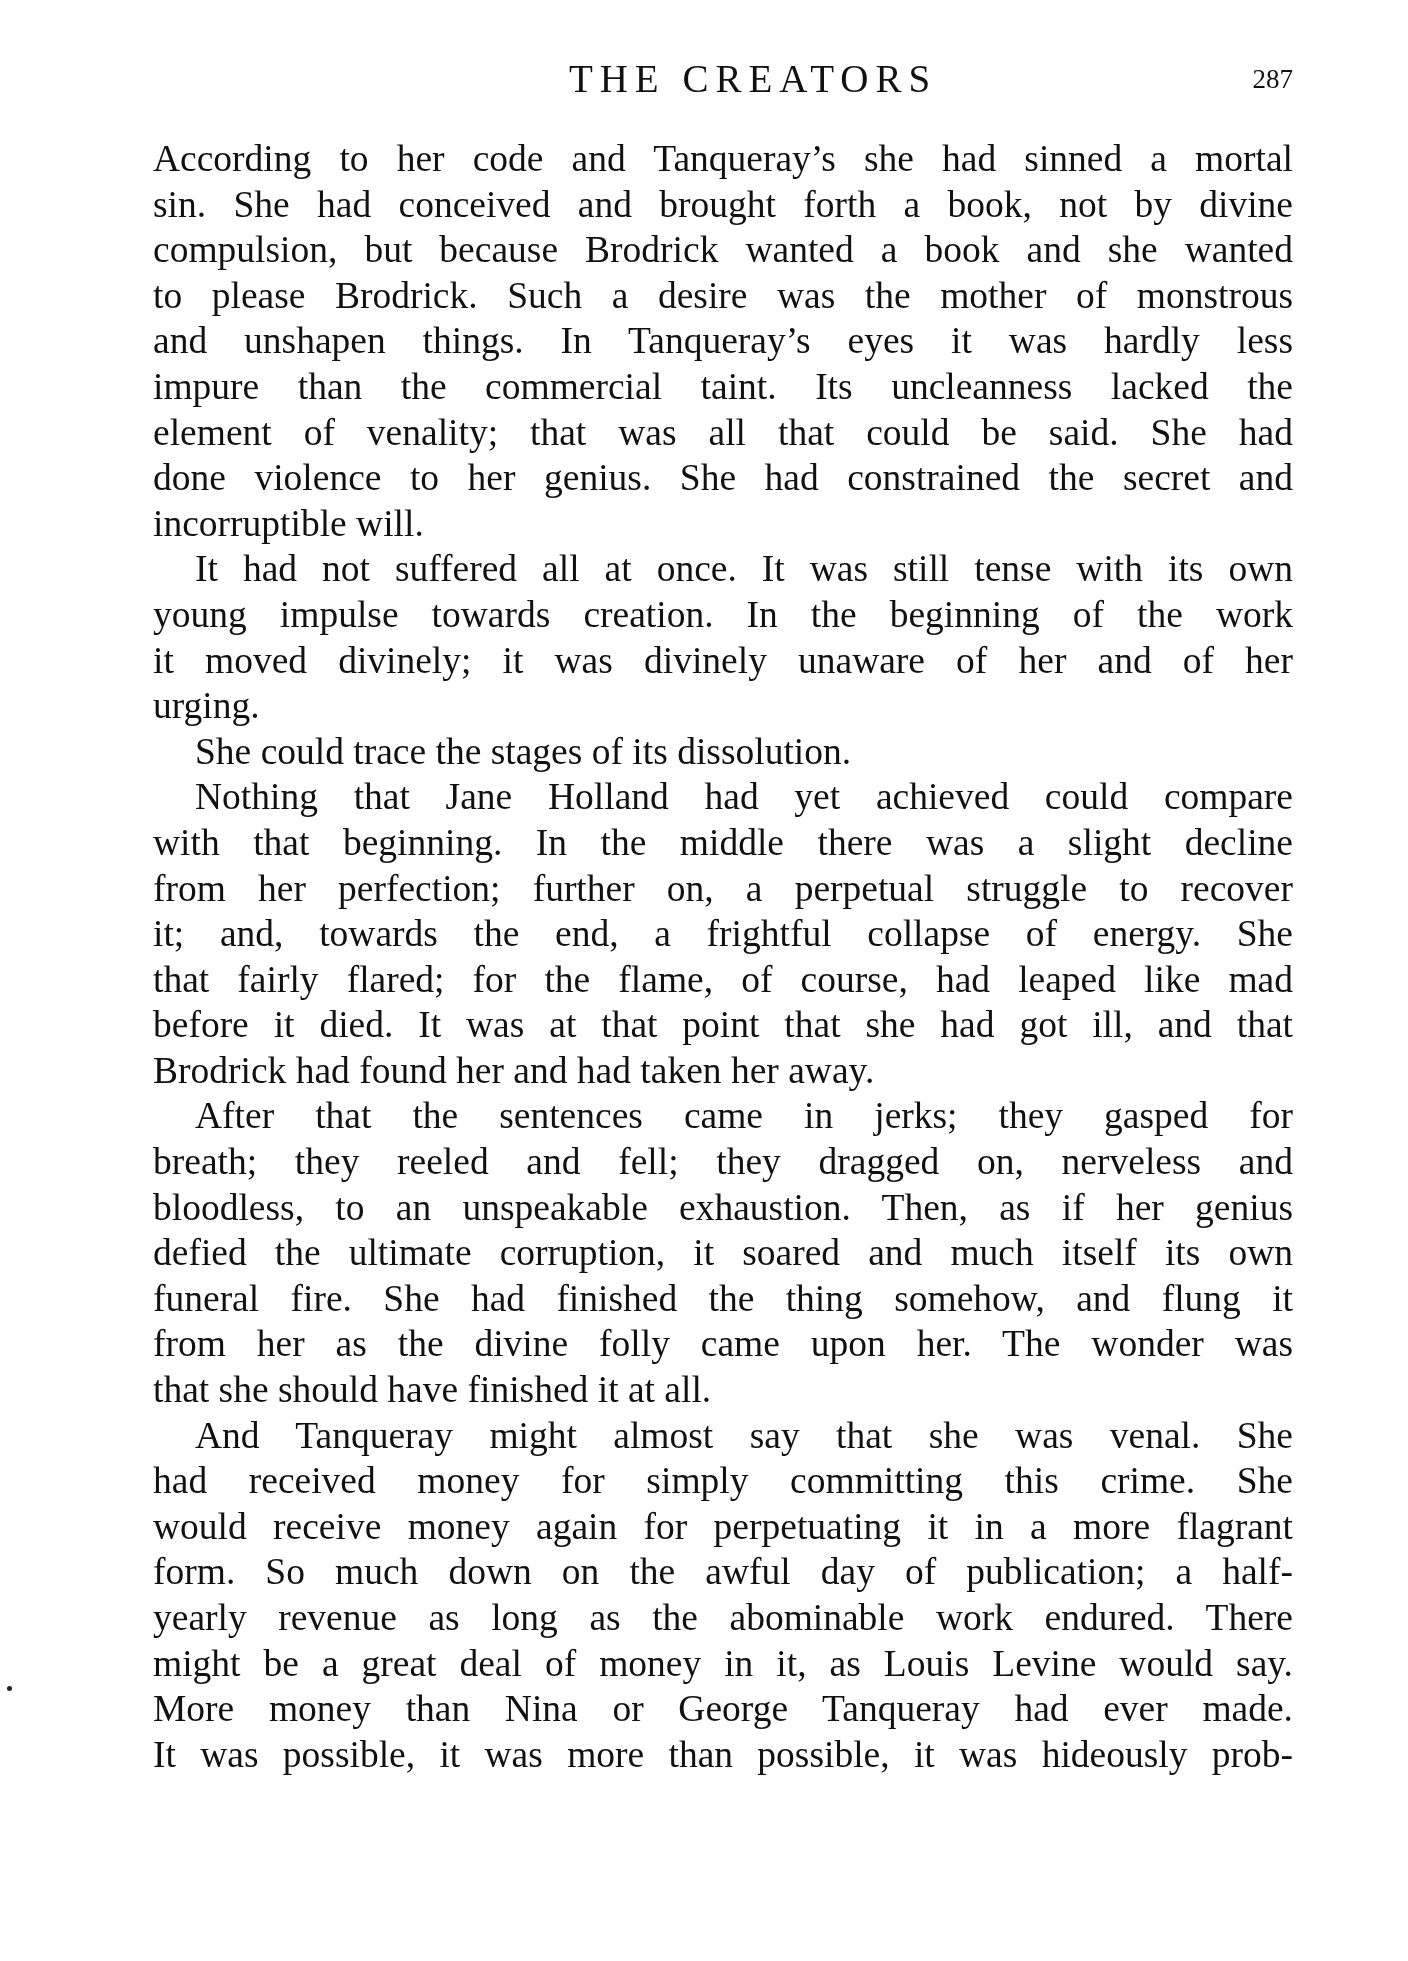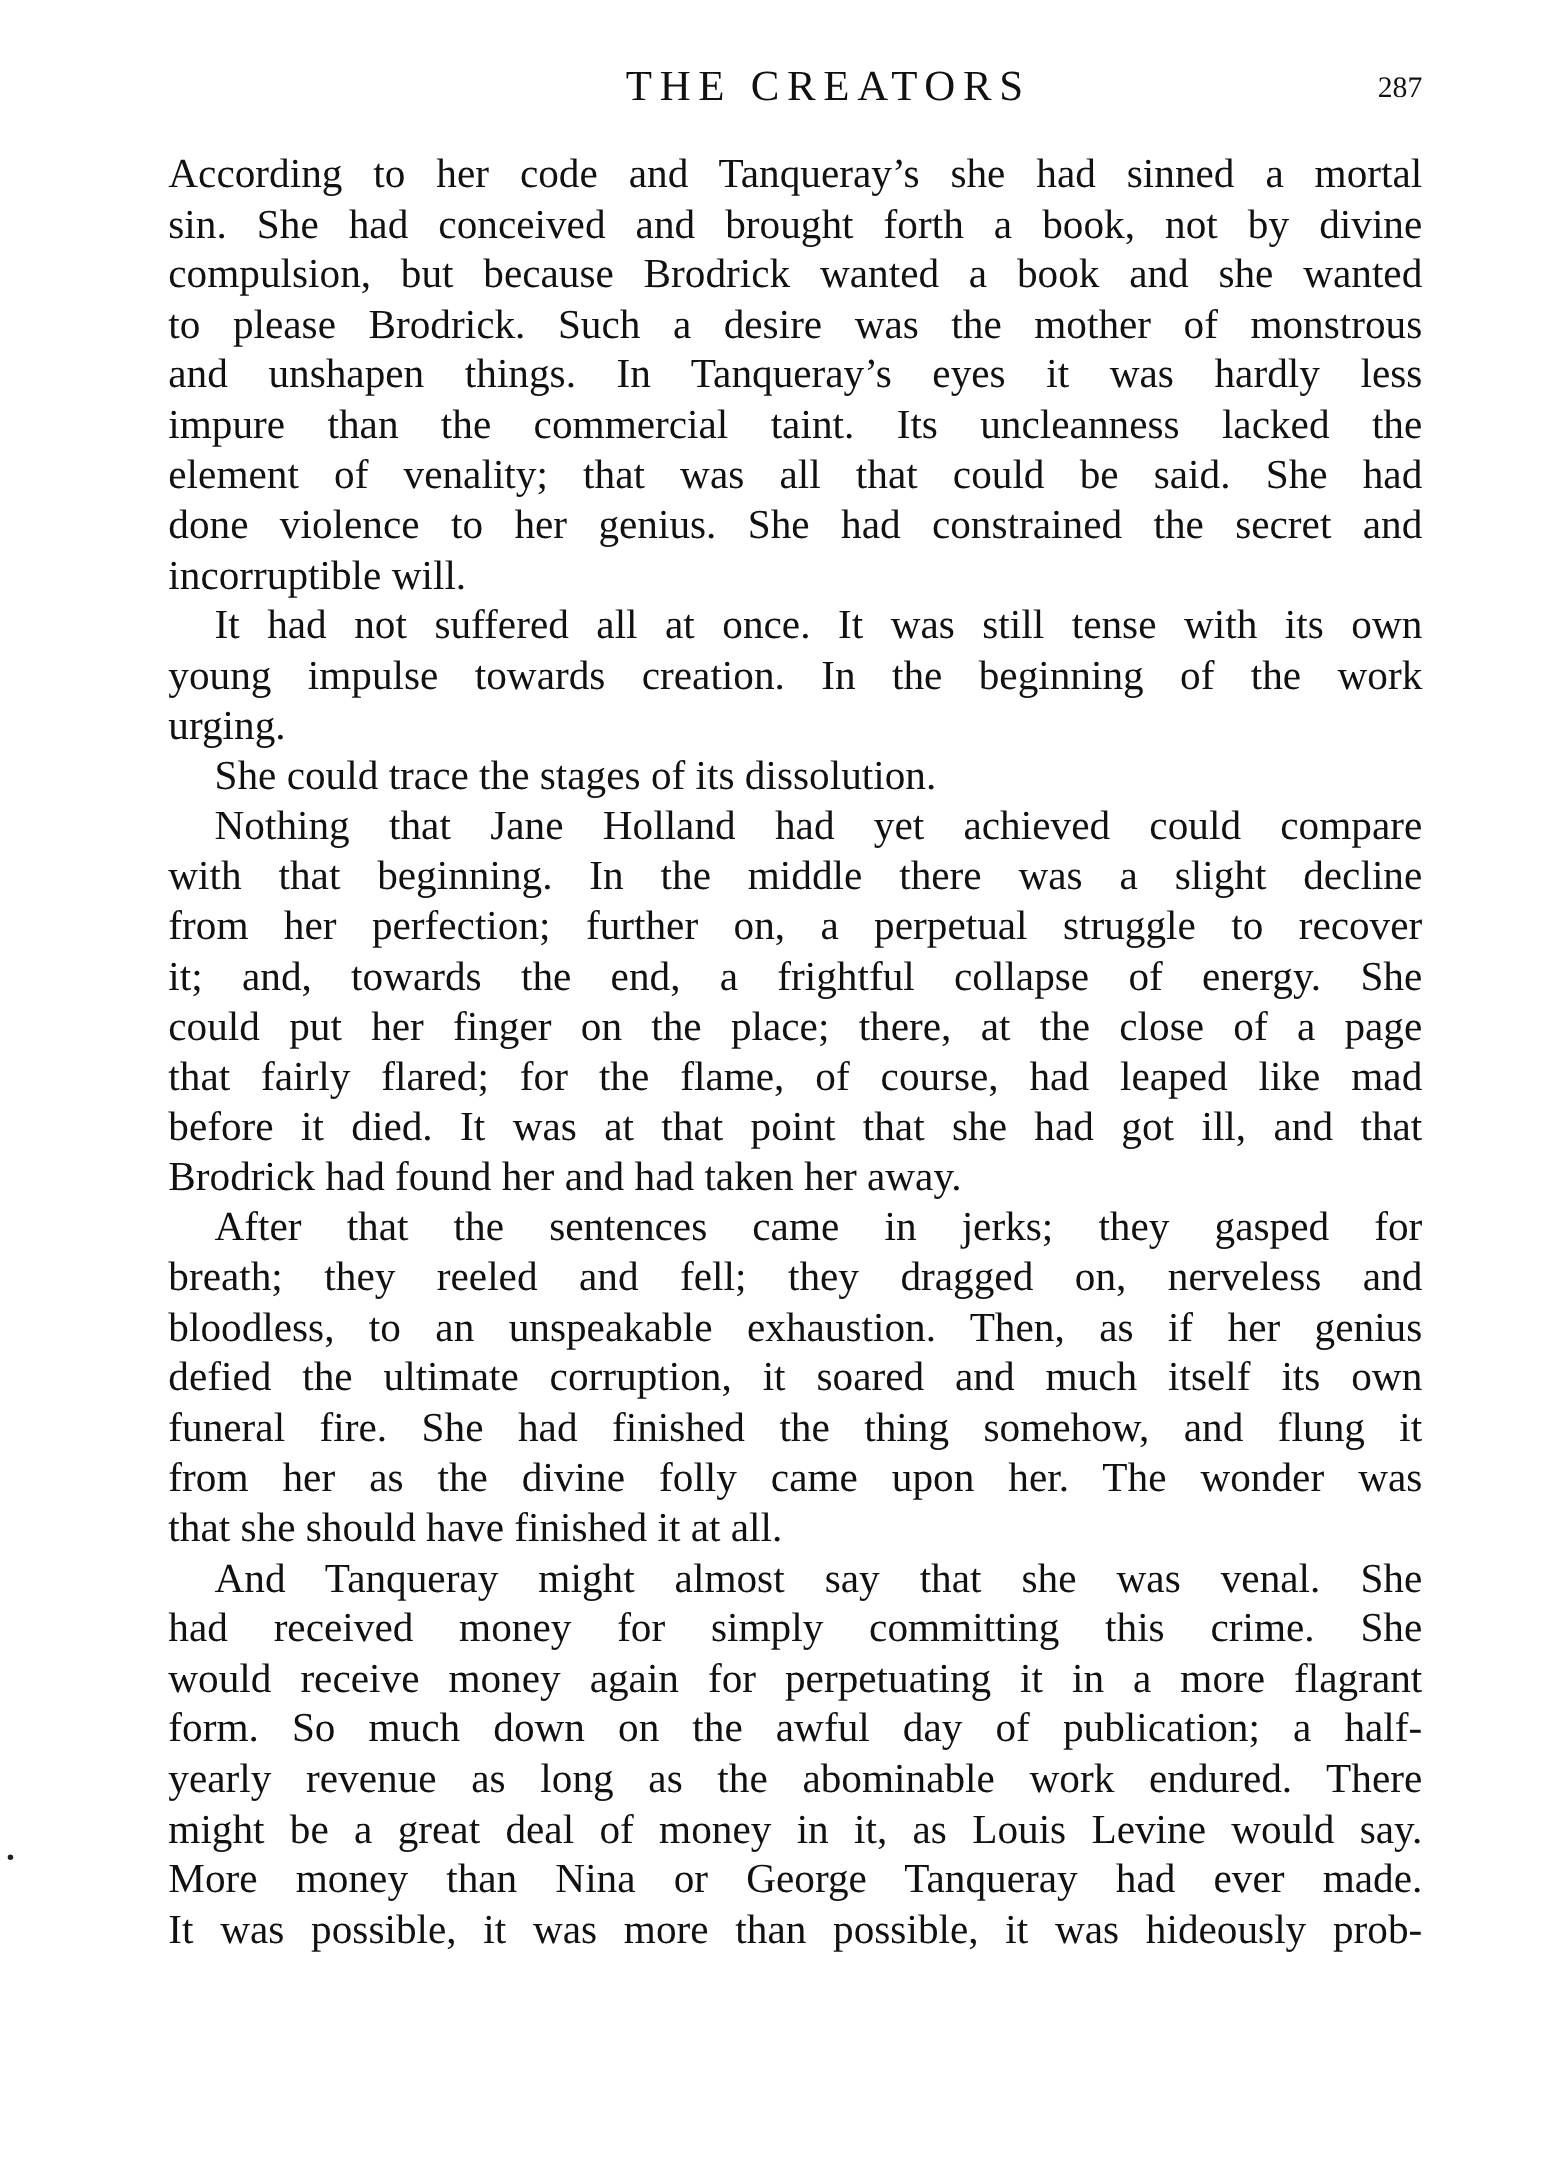--- a/index.html
+++ b/index.html
@@ -96,27 +96,27 @@
       <div class="line"><span class="inner">sin.  She had conceived and brought forth a book, not by divine</span></div>
       <div class="line"><span class="inner">compulsion, but because Brodrick wanted a book and she wanted</span></div>
       <div class="line"><span class="inner">to please Brodrick.  Such a desire was the mother of monstrous</span></div>
       <div class="line"><span class="inner">and unshapen things.  In Tanqueray’s eyes it was hardly less</span></div>
       <div class="line"><span class="inner">impure than the commercial taint.  Its uncleanness lacked the</span></div>
       <div class="line"><span class="inner">element of venality; that was all that could be said.  She had</span></div>
       <div class="line"><span class="inner">done violence to her genius.  She had constrained the secret and</span></div>
       <div class="line last"><span class="inner">incorruptible will.</span></div>
       <div class="line indent"><span class="inner">It had not suffered all at once.  It was still tense with its own</span></div>
       <div class="line"><span class="inner">young impulse towards creation.  In the beginning of the work</span></div>
+      <div class="line"><span class="inner">it moved divinely; it was divinely unaware of her and of her</span></div>
       <div class="line last"><span class="inner">urging.</span></div>
       <div class="line indent last"><span class="inner">She could trace the stages of its dissolution.</span></div>
       <div class="line indent"><span class="inner">Nothing that Jane Holland had yet achieved could compare</span></div>
       <div class="line"><span class="inner">with that beginning.  In the middle there was a slight decline</span></div>
       <div class="line"><span class="inner">from her perfection; further on, a perpetual struggle to recover</span></div>
       <div class="line"><span class="inner">it; and, towards the end, a frightful collapse of energy.  She</span></div>
-      <div class="line"><span class="inner">could put her finger on the place; there, at the close of a page</span></div>
       <div class="line"><span class="inner">that fairly flared; for the flame, of course, had leaped like mad</span></div>
       <div class="line"><span class="inner">before it died.  It was at that point that she had got ill, and that</span></div>
       <div class="line last"><span class="inner">Brodrick had found her and had taken her away.</span></div>
       <div class="line indent"><span class="inner">After that the sentences came in jerks; they gasped for</span></div>
       <div class="line"><span class="inner">breath; they reeled and fell; they dragged on, nerveless and</span></div>
       <div class="line"><span class="inner">bloodless, to an unspeakable exhaustion.  Then, as if her genius</span></div>
       <div class="line"><span class="inner">defied the ultimate corruption, it soared and much itself its own</span></div>
       <div class="line"><span class="inner">funeral fire.  She had finished the thing somehow, and flung it</span></div>
       <div class="line"><span class="inner">from her as the divine folly came upon her.  The wonder was</span></div>
       <div class="line last"><span class="inner">that she should have finished it at all.</span></div>

